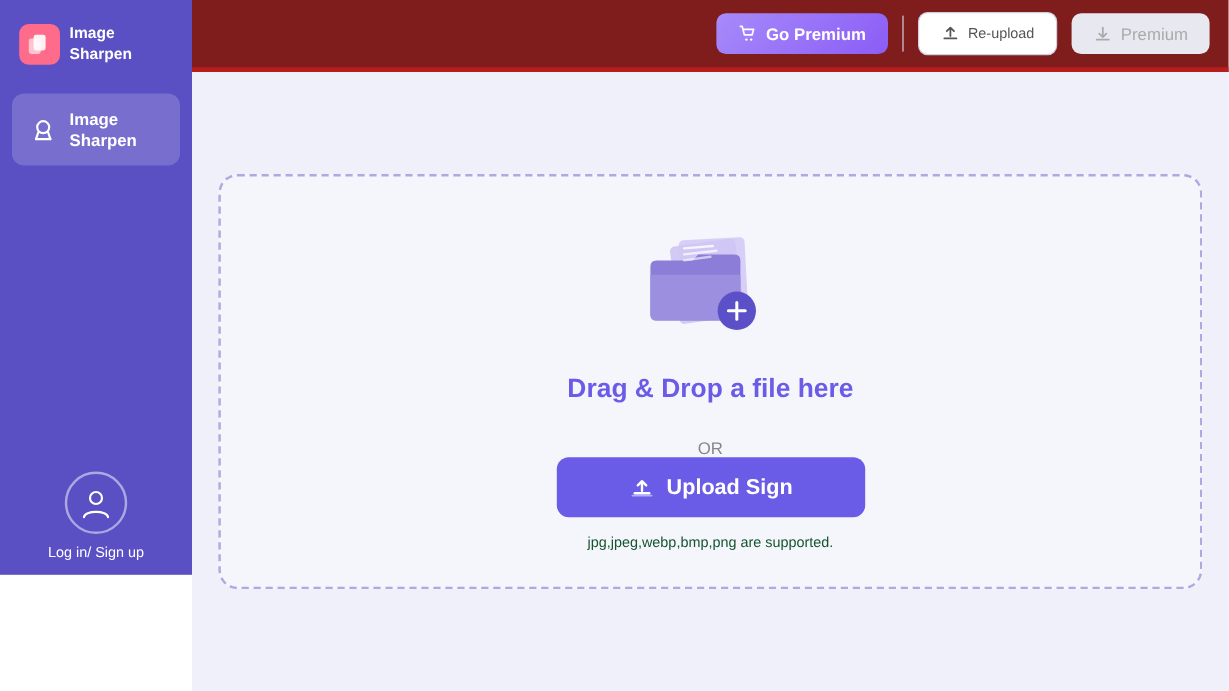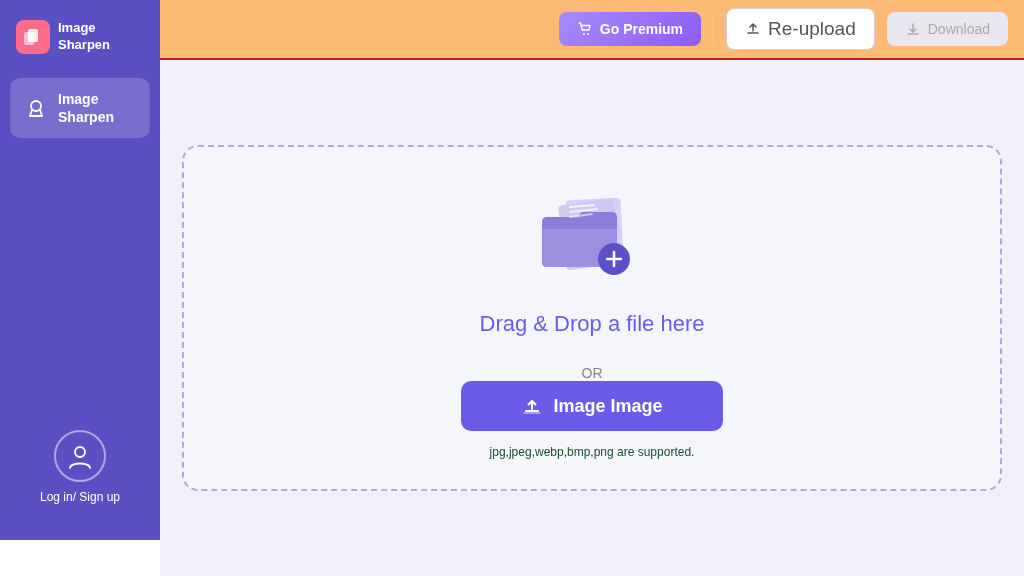--- a/index.html
+++ b/index.html
@@ -7,21 +7,21 @@
 
     
     #sidebar {
       width: 160px;
       min-width: 160px;
       background: #5b4fc4;
       display: flex;
       flex-direction: column;
       align-items: center;
       padding: 0;
-      height: 540px;
+      height: 479px;
       position: relative;
     }
 
     #logo-area {
       display: flex;
       align-items: center;
       gap: 8px;
       padding: 20px 16px;
       width: 100%;
     }
@@ -67,21 +67,21 @@
 
     #nav-item-label {
       color: white;
       font-size: 14px;
       font-weight: 600;
       line-height: 1.3;
     }
 
     #login-area {
       position: absolute;
-      bottom: 36px;
+      bottom: 12px;
       display: flex;
       flex-direction: column;
       align-items: center;
       gap: 8px;
       cursor: pointer;
     }
 
     #avatar-circle {
       width: 52px;
       height: 52px;
@@ -103,28 +103,28 @@
       flex: 1;
       background: #f0f0fa;
       display: flex;
       flex-direction: column;
       height: 576px;
       overflow: hidden;
     }
 
     
     #topbar {
-      background: #fdba74;
+      background: #7f1d1d;
       height: 60px;
       display: flex;
       align-items: center;
       justify-content: flex-end;
       padding: 0 16px;
       gap: 12px;
-      border-bottom: 2px solid #b91c1c;
+      border-bottom: 4px solid #b91c1c;
       flex-shrink: 0;
     }
 
     .btn-premium {
       background: linear-gradient(135deg, #a78bfa, #8b5cf6);
       color: white;
       border: none;
       border-radius: 8px;
       padding: 9px 18px;
       font-size: 14px;
@@ -134,21 +134,21 @@
       align-items: center;
       gap: 7px;
     }
 
     .btn-outline {
       background: white;
       color: #555;
       border: 1.5px solid #d0d0e0;
       border-radius: 8px;
       padding: 9px 18px;
-      font-size: 19px;
+      font-size: 12px;
       font-weight: 500;
       cursor: pointer;
       display: flex;
       align-items: center;
       gap: 7px;
     }
 
     .btn-download {
       background: #e8e8f0;
       color: #aaa;
@@ -195,21 +195,21 @@
     #folder-icon-area {
       margin-bottom: 24px;
       position: relative;
       width: 120px;
       height: 100px;
     }
 
     
     #drag-text {
       font-size: 22px;
-      font-weight: 400;
+      font-weight: 700;
       color: #6b5ce7;
       margin-bottom: 28px;
     }
 
     #or-text {
       font-size: 14px;
       color: #888;
       margin-bottom: 0;
     }
 
@@ -296,21 +296,21 @@
         <path d="M3 12h10" stroke="#555" stroke-width="1.5" stroke-linecap="round"></path>
       </svg>
       <span>Re-upload</span>
     </button>
 
     <button class="btn-download">
       <svg width="16" height="16" viewBox="0 0 16 16" fill="none">
         <path d="M8 3v7M5 8l3 3 3-3" stroke="#aaa" stroke-width="1.5" stroke-linecap="round" stroke-linejoin="round"></path>
         <path d="M3 13h10" stroke="#aaa" stroke-width="1.5" stroke-linecap="round"></path>
       </svg>
-      <span>Download</span>
+      <span>Premium</span>
     </button>
   </div>
 
   <div id="upload-container">
     <div id="drop-zone">
 
       <div id="folder-icon-area">
         <svg width="120" height="100" viewBox="0 0 120 100" fill="none">
 
           <rect x="30" y="15" width="55" height="65" rx="4" fill="#c4b8f0" opacity="0.7" transform="rotate(-8 57 47)"></rect>
@@ -332,19 +332,19 @@
 
       <div id="drag-text">Drag &amp; Drop a file here</div>
       <div id="or-text">OR</div>
 
       <button id="upload-btn">
         <svg width="22" height="22" viewBox="0 0 22 22" fill="none">
           <path d="M11 14V6M7.5 9.5L11 6l3.5 3.5" stroke="white" stroke-width="2" stroke-linecap="round" stroke-linejoin="round"></path>
           <path d="M5 16h12" stroke="white" stroke-width="2" stroke-linecap="round"></path>
           <path d="M3 18h16" stroke="white" stroke-width="1.5" stroke-linecap="round" opacity="0.5"></path>
         </svg>
-        <span>Image Image</span>
+        <span>Upload Sign</span>
       </button>
 
       <div id="supported-text">jpg,jpeg,webp,bmp,png are supported.</div>
     </div>
   </div>
 </div>
 
 </body></html>

